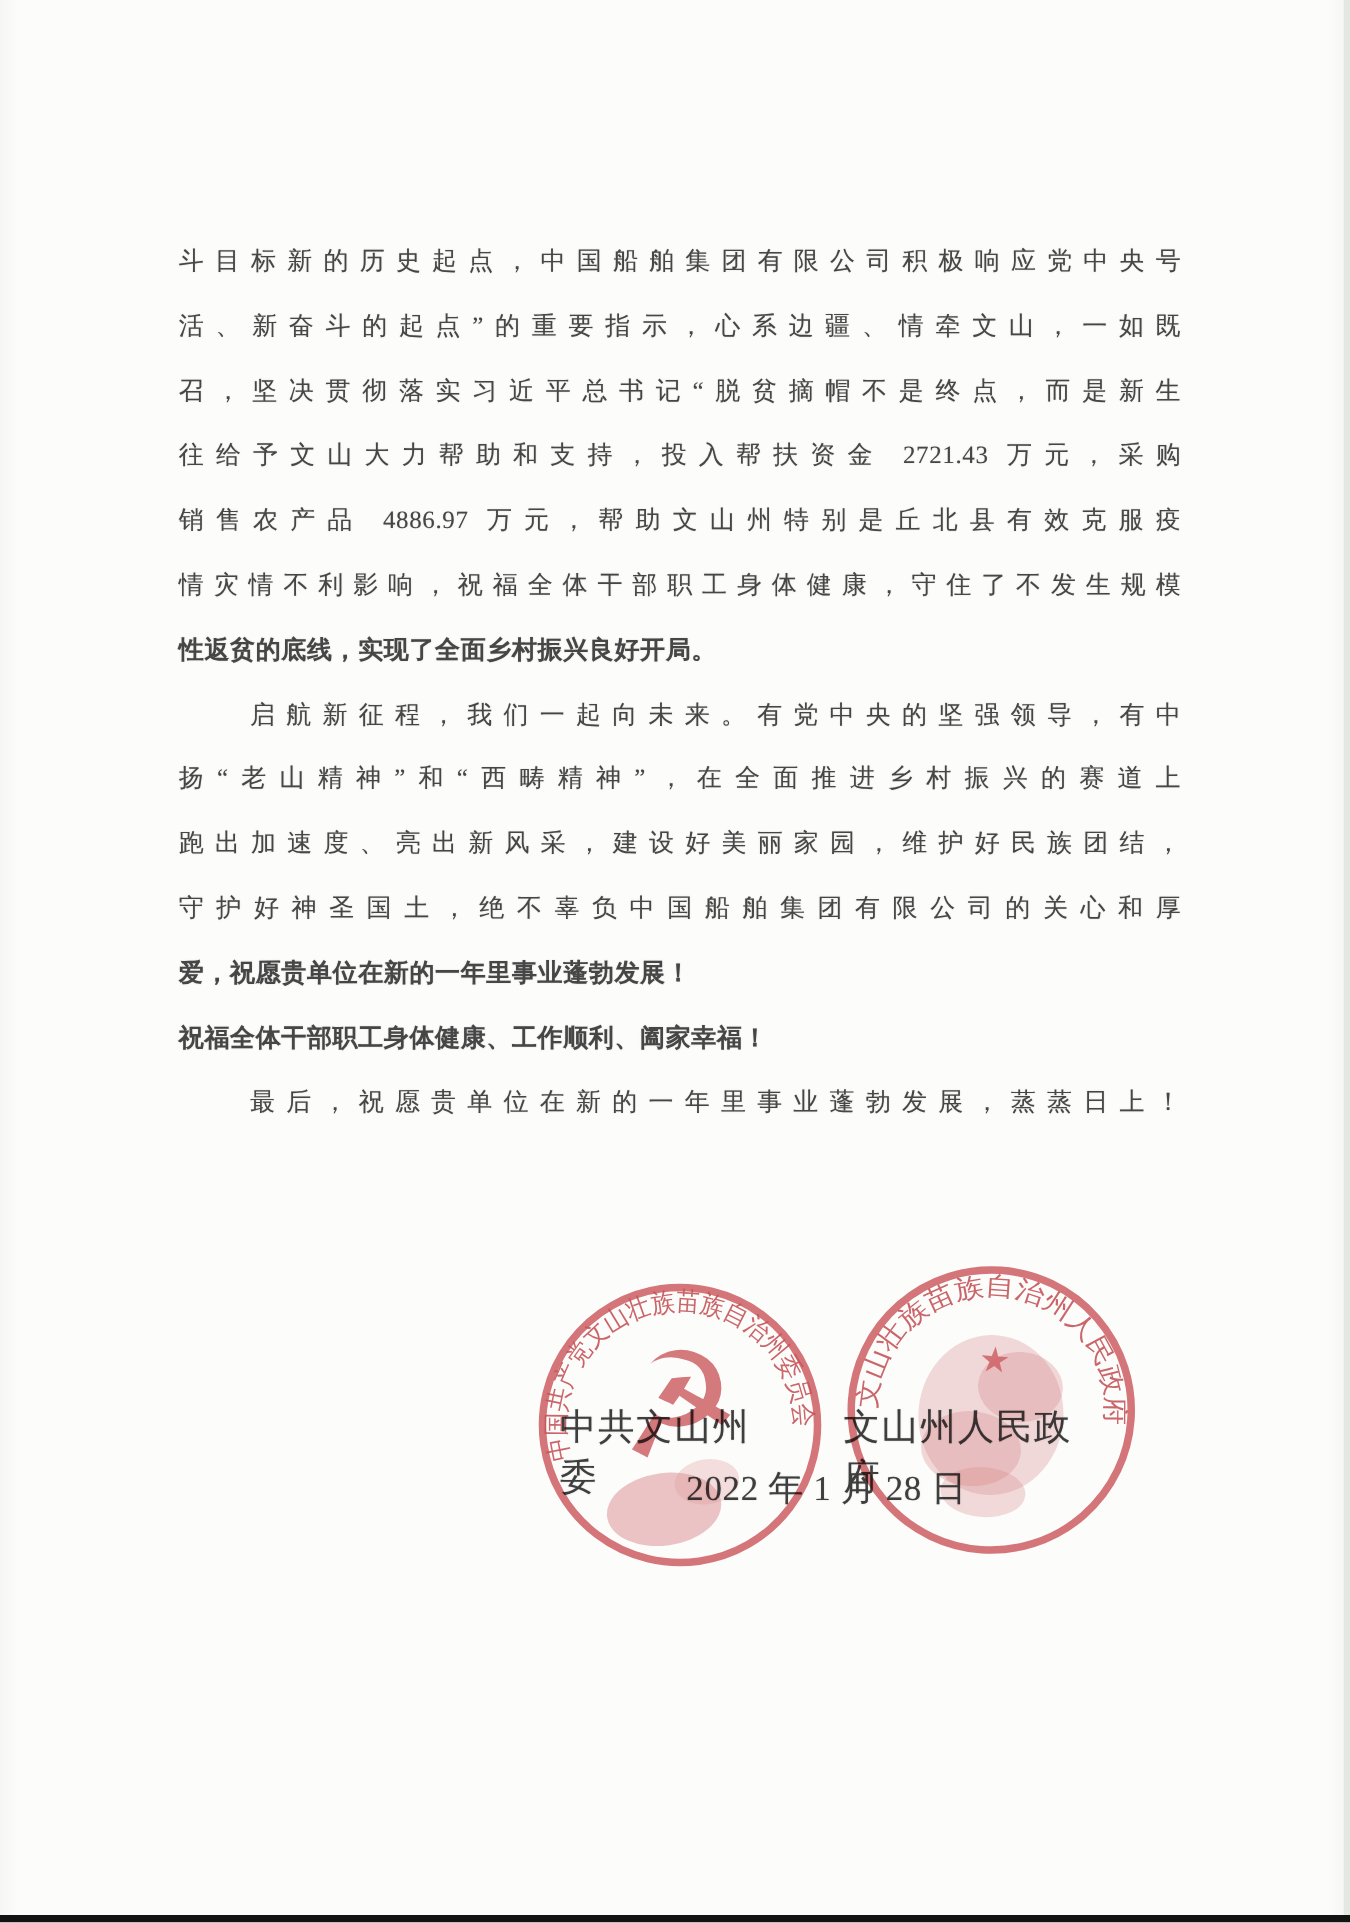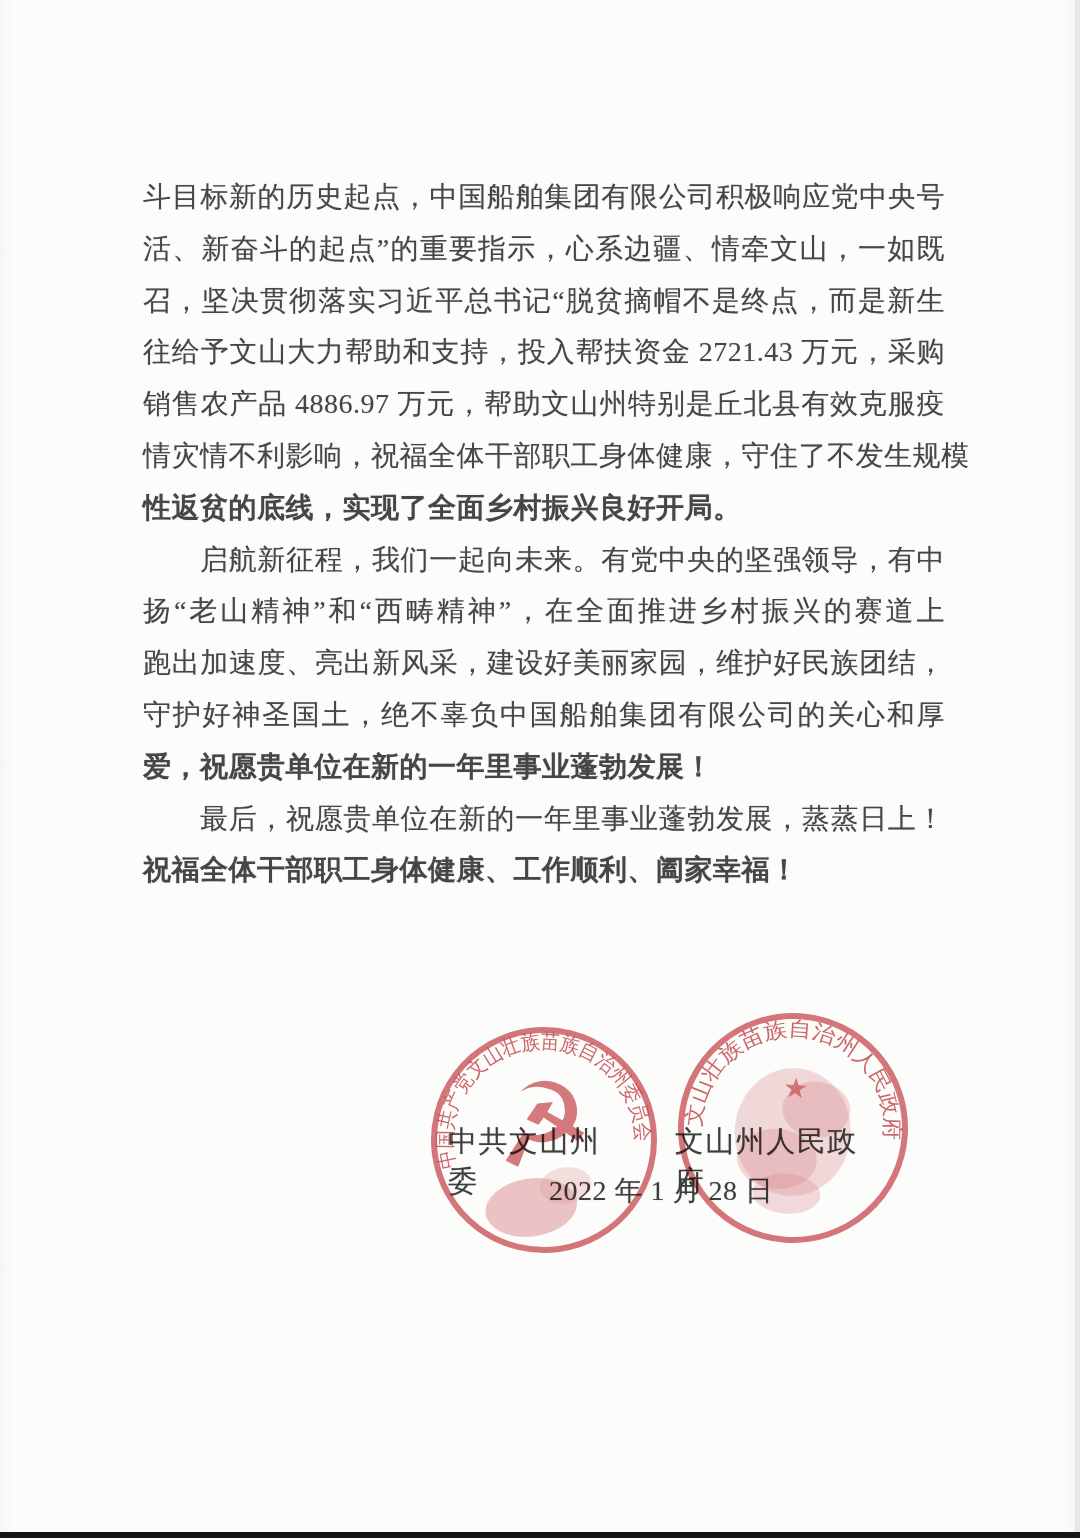--- a/index.html
+++ b/index.html
@@ -10,22 +10,22 @@
     position: relative;
     overflow: hidden;
   }
   .page {
     position: absolute; inset: 0;
     background: linear-gradient(90deg, #f6f6f4 0px, #fcfcfb 14px, #fcfcfb 1062px, #f3f5f2 1080px);
   }
   
   .letter-body {
     position: absolute;
-    left: 143px; top: 171px; width: 802px;
-    font-size: 28px;
+    left: 143px; top: 184px; width: 802px;
+    font-size: 20px;
     color: #464646;
     text-shadow: 0 0 1px rgba(80,80,80,0.35);
   }
   .line {
     height: 51.8px; line-height: 51.8px;
     text-align: justify;
     text-align-last: justify;
     white-space: nowrap;
     letter-spacing: 0.5px;
   }
@@ -80,22 +80,22 @@
       <div class="line">召，坚决贯彻落实习近平总书记“脱贫摘帽不是终点，而是新生</div>
       <div class="line">往给予文山大力帮助和支持，投入帮扶资金 2721.43 万元，采购</div>
       <div class="line">销售农产品 4886.97 万元，帮助文山州特别是丘北县有效克服疫</div>
       <div class="line">情灾情不利影响，祝福全体干部职工身体健康，守住了不发生规模</div>
       <div class="line para-end">性返贫的底线，实现了全面乡村振兴良好开局。</div>
       <div class="line indent">启航新征程，我们一起向未来。有党中央的坚强领导，有中</div>
       <div class="line">扬“老山精神”和“西畴精神”，在全面推进乡村振兴的赛道上</div>
       <div class="line">跑出加速度、亮出新风采，建设好美丽家园，维护好民族团结，</div>
       <div class="line">守护好神圣国土，绝不辜负中国船舶集团有限公司的关心和厚</div>
       <div class="line para-end">爱，祝愿贵单位在新的一年里事业蓬勃发展！</div>
+      <div class="line para-end">祝福全体干部职工身体健康、工作顺利、阖家幸福！</div>
       <div class="line indent">最后，祝愿贵单位在新的一年里事业蓬勃发展，蒸蒸日上！</div>
-      <div class="line para-end">祝福全体干部职工身体健康、工作顺利、阖家幸福！</div>
     </div>
 
   <div class="signature-row">
     <span>中共文山州委</span>
     <span>文山州人民政府</span>
   </div>
 
   <div class="date-line">2022 年 1 月 28 日</div>
 
   <svg class="seal seal-left" viewBox="0 0 240 240">

